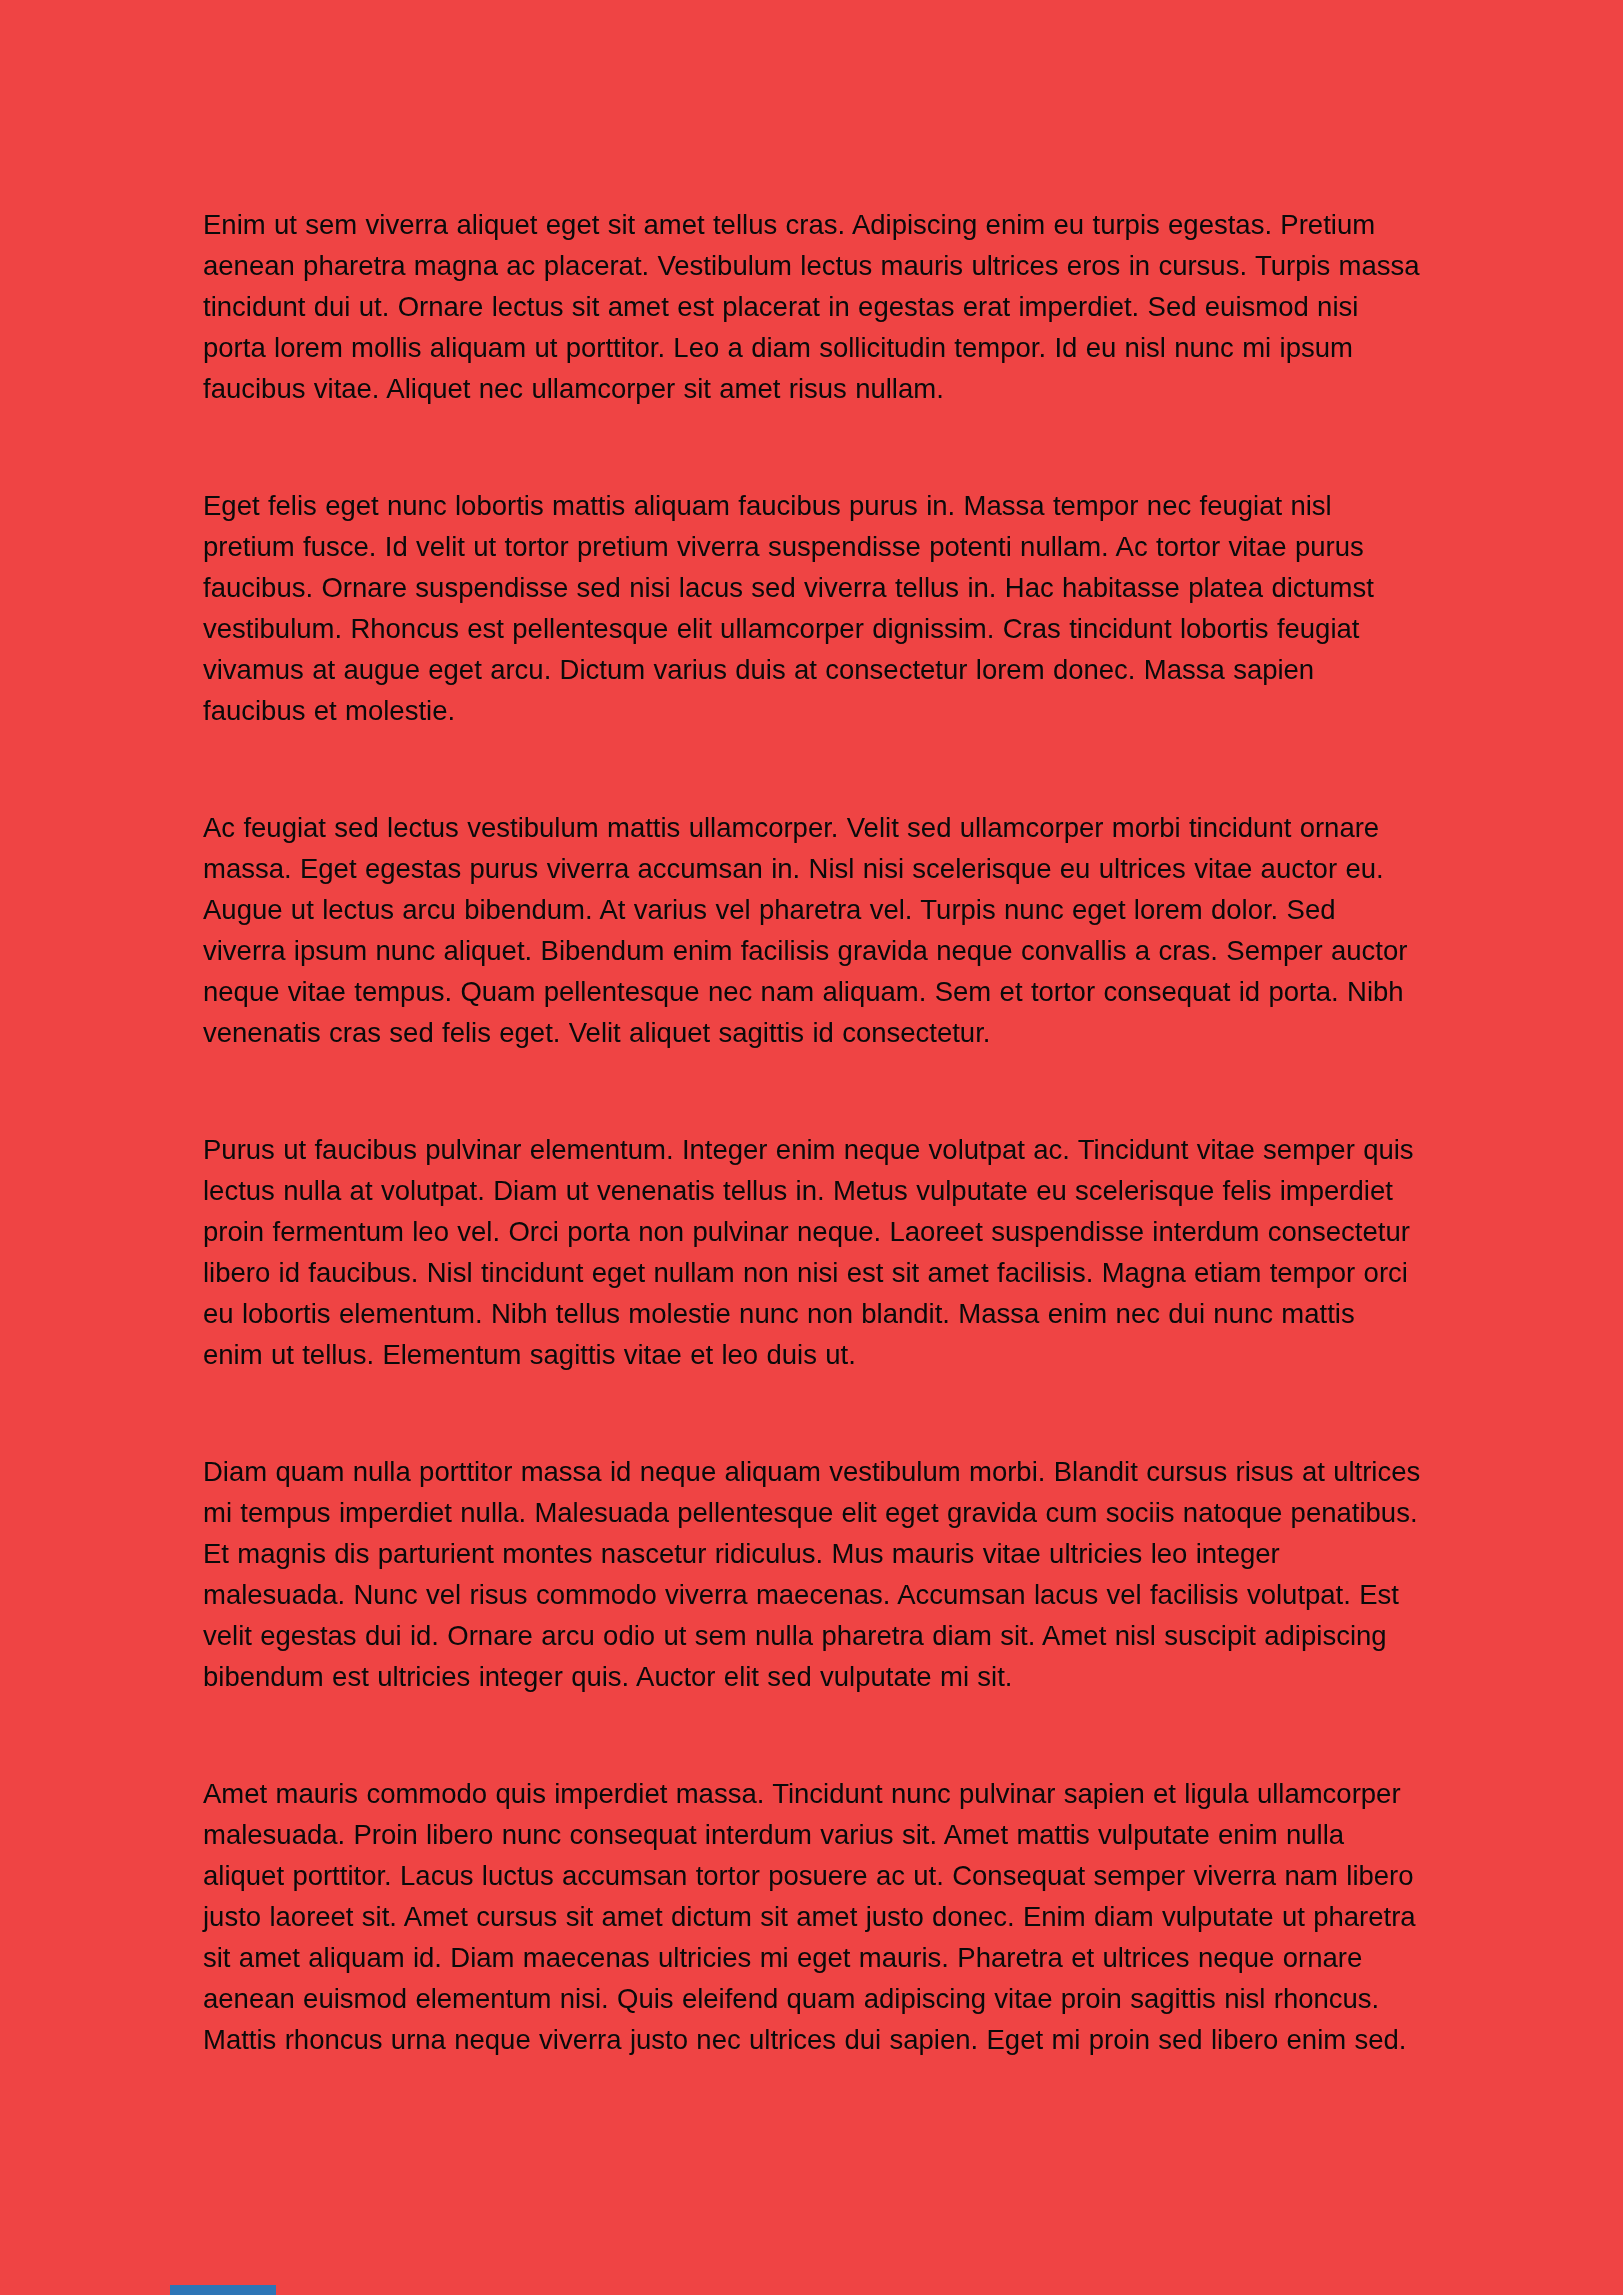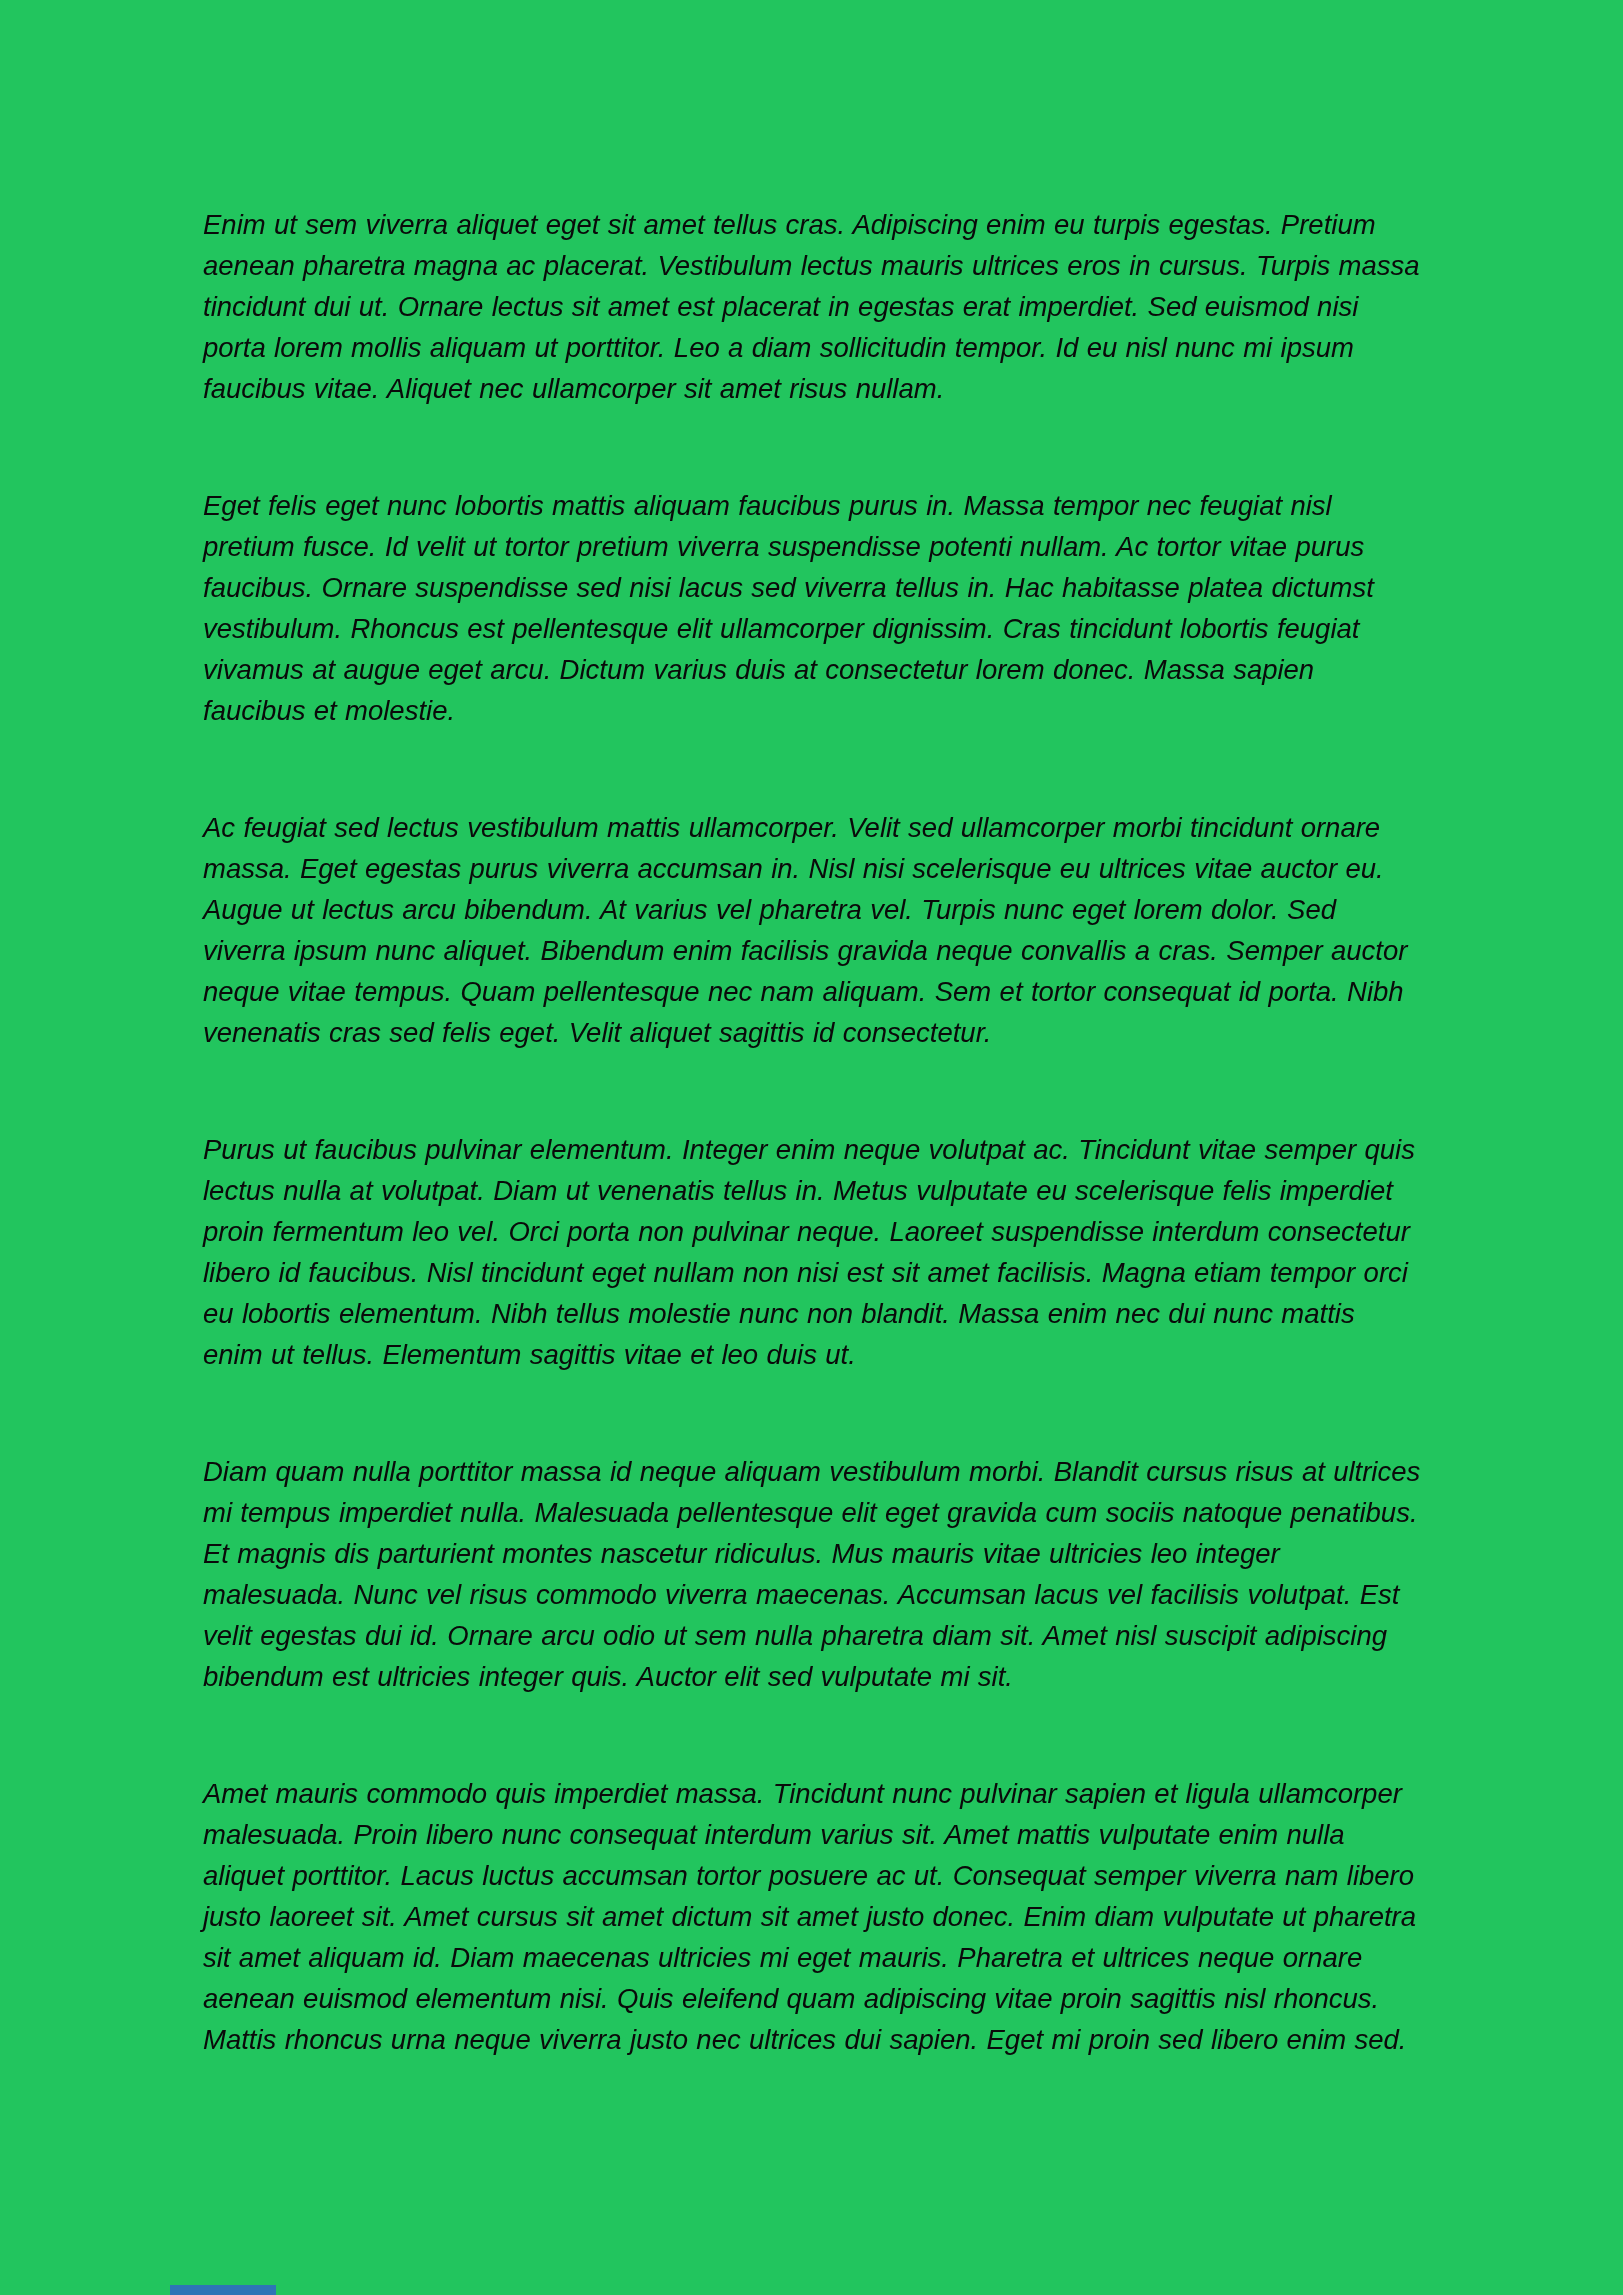--- a/index.html
+++ b/index.html
@@ -33,21 +33,21 @@
     position: absolute;
     left: 170px;
     bottom: 0;
     width: 106px;
     height: 9.8px;
   }
 </style>
 </head>
 <body>
 
-<div class="page" style="background: #22c55e; font-style: italic;">
+<div class="page" style="background: #ef4444;">
   <p class="doc-paragraph">Enim ut sem viverra aliquet eget sit amet tellus cras. Adipiscing enim eu turpis egestas. Pretium aenean pharetra magna ac placerat. Vestibulum lectus mauris ultrices eros in cursus. Turpis massa tincidunt dui ut. Ornare lectus sit amet est placerat in egestas erat imperdiet. Sed euismod nisi porta lorem mollis aliquam ut porttitor. Leo a diam sollicitudin tempor. Id eu nisl nunc mi ipsum faucibus vitae. Aliquet nec ullamcorper sit amet risus nullam.</p>
   <p class="doc-paragraph">Eget felis eget nunc lobortis mattis aliquam faucibus purus in. Massa tempor nec feugiat nisl pretium fusce. Id velit ut tortor pretium viverra suspendisse potenti nullam. Ac tortor vitae purus faucibus. Ornare suspendisse sed nisi lacus sed viverra tellus in. Hac habitasse platea dictumst vestibulum. Rhoncus est pellentesque elit ullamcorper dignissim. Cras tincidunt lobortis feugiat vivamus at augue eget arcu. Dictum varius duis at consectetur lorem donec. Massa sapien faucibus et molestie.</p>
   <p class="doc-paragraph">Ac feugiat sed lectus vestibulum mattis ullamcorper. Velit sed ullamcorper morbi tincidunt ornare massa. Eget egestas purus viverra accumsan in. Nisl nisi scelerisque eu ultrices vitae auctor eu. Augue ut lectus arcu bibendum. At varius vel pharetra vel. Turpis nunc eget lorem dolor. Sed viverra ipsum nunc aliquet. Bibendum enim facilisis gravida neque convallis a cras. Semper auctor neque vitae tempus. Quam pellentesque nec nam aliquam. Sem et tortor consequat id porta. Nibh venenatis cras sed felis eget. Velit aliquet sagittis id consectetur.</p>
   <p class="doc-paragraph">Purus ut faucibus pulvinar elementum. Integer enim neque volutpat ac. Tincidunt vitae semper quis lectus nulla at volutpat. Diam ut venenatis tellus in. Metus vulputate eu scelerisque felis imperdiet proin fermentum leo vel. Orci porta non pulvinar neque. Laoreet suspendisse interdum consectetur libero id faucibus. Nisl tincidunt eget nullam non nisi est sit amet facilisis. Magna etiam tempor orci eu lobortis elementum. Nibh tellus molestie nunc non blandit. Massa enim nec dui nunc mattis enim ut tellus. Elementum sagittis vitae et leo duis ut.</p>
   <p class="doc-paragraph">Diam quam nulla porttitor massa id neque aliquam vestibulum morbi. Blandit cursus risus at ultrices mi tempus imperdiet nulla. Malesuada pellentesque elit eget gravida cum sociis natoque penatibus. Et magnis dis parturient montes nascetur ridiculus. Mus mauris vitae ultricies leo integer malesuada. Nunc vel risus commodo viverra maecenas. Accumsan lacus vel facilisis volutpat. Est velit egestas dui id. Ornare arcu odio ut sem nulla pharetra diam sit. Amet nisl suscipit adipiscing bibendum est ultricies integer quis. Auctor elit sed vulputate mi sit.</p>
   <p class="doc-paragraph">Amet mauris commodo quis imperdiet massa. Tincidunt nunc pulvinar sapien et ligula ullamcorper malesuada. Proin libero nunc consequat interdum varius sit. Amet mattis vulputate enim nulla aliquet porttitor. Lacus luctus accumsan tortor posuere ac ut. Consequat semper viverra nam libero justo laoreet sit. Amet cursus sit amet dictum sit amet justo donec. Enim diam vulputate ut pharetra sit amet aliquam id. Diam maecenas ultricies mi eget mauris. Pharetra et ultrices neque ornare aenean euismod elementum nisi. Quis eleifend quam adipiscing vitae proin sagittis nisl rhoncus. Mattis rhoncus urna neque viverra justo nec ultrices dui sapien. Eget mi proin sed libero enim sed.</p>
   <div class="bottom-artifact" style="background: rgb(46, 117, 182);"></div>
 </div>
 
 

